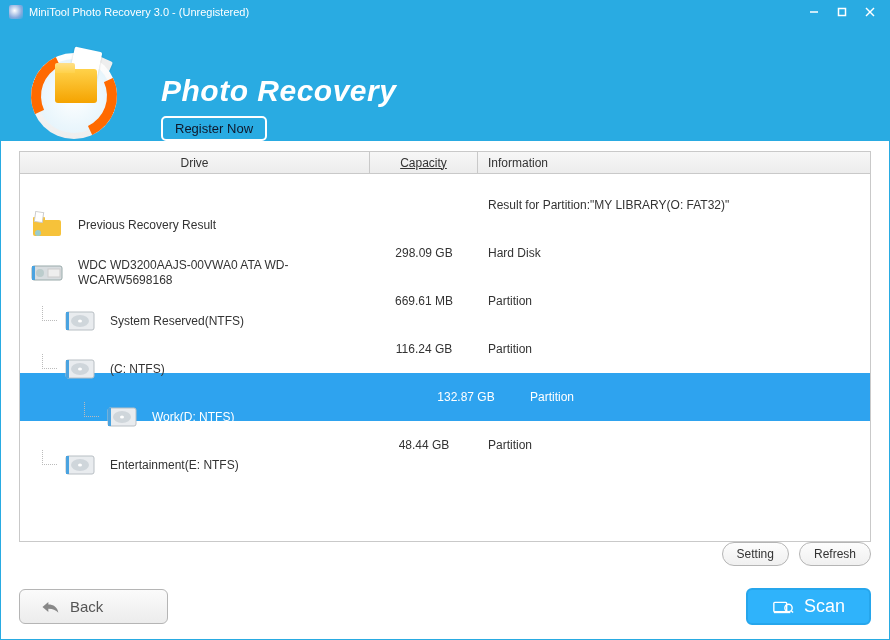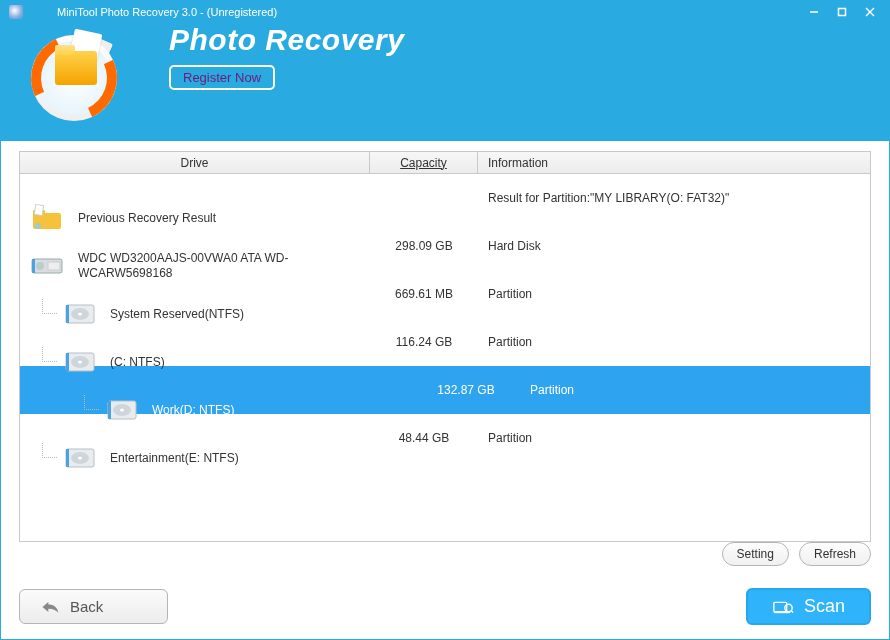--- a/index.html
+++ b/index.html
@@ -28,37 +28,37 @@
     padding: 0 6px 0 8px;
     color: #fff;
     font-size: 11px;
   }
   .titlebar .icon16 {
     width: 14px; height: 14px;
     background: radial-gradient(circle at 40% 40%, #fff, #8ad 60%, #29abe2);
     border-radius: 2px;
     margin-right: 6px;
   }
-  .titlebar .title { flex: 1; margin-left: 28px; }
+  .titlebar .title { flex: 1; }
   .win-controls { display: flex; gap: 2px; }
   .win-btn {
     width: 26px; height: 18px;
     display: flex; align-items: center; justify-content: center;
     color: #fff; cursor: pointer;
   }
   .win-btn svg { width: 10px; height: 10px; stroke: #fff; stroke-width: 1.5; fill: none; }
 
   
   .header {
     height: 118px;
     background: #29abe2;
     display: flex;
-    align-items: flex-start;
+    align-items: flex-end;
     padding: 0 20px;
-    gap: 28px;
+    gap: 20px;
   }
   .logo-wrap { width: 120px; height: 100px; position: relative; }
   .logo-ring {
     position: absolute; left: 10px; top: 12px;
     width: 86px; height: 86px;
     border-radius: 50%;
     background: linear-gradient(180deg,#fff,#eee);
     display: flex; align-items: center; justify-content: center;
   }
   .logo-ring::before {
@@ -86,30 +86,31 @@
   }
   .logo-p1{position:absolute;left:50px;top:8px;width:28px;height:36px;background:#fff;border-radius:2px;transform:rotate(12deg);box-shadow:0 1px 2px rgba(0,0,0,.2);z-index:1;}
   .logo-p2{position:absolute;left:58px;top:14px;width:28px;height:36px;background:#eee;border-radius:2px;transform:rotate(24deg);box-shadow:0 1px 2px rgba(0,0,0,.2);z-index:0;}
 
   .header-text h1 {
     color: #fff; font-size: 30px; font-weight: 700; margin-bottom: 8px; font-style: italic; letter-spacing: .5px;
   }
   .reg-btn {
     display:inline-block; padding: 3px 12px;
     border: 2px solid #fff; border-radius: 5px;
-    color:#701a75; font-size:13px; cursor:pointer;
+    color:#0f172a; font-size:13px; cursor:pointer;
   }
 
   
   .main { flex:1; padding: 10px 18px 14px; display:flex; flex-direction:column; }
   .grid {
     border: 1px solid #c9c9c9;
     flex:1;
     display:flex; flex-direction:column;
     overflow:hidden;
+    gap:7px;
   }
   .ghead {
     display:flex; height:22px;
     background: linear-gradient(180deg,#f7f7f7,#ececec);
     border-bottom:1px solid #c9c9c9;
     font-size:12px; color:#333;
   }
   .ghead > div {
     border-right:1px solid #c9c9c9;
     display:flex; align-items:center; justify-content:center;

